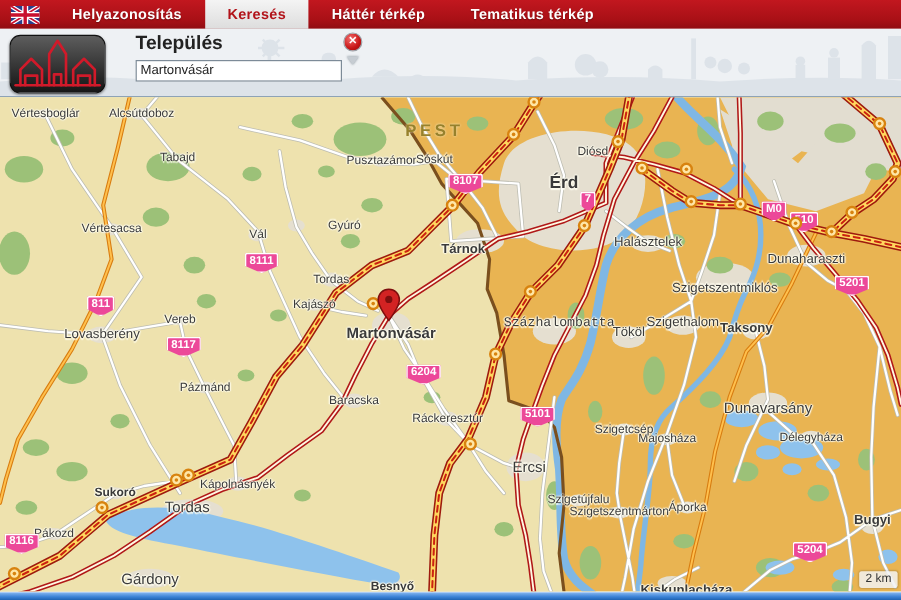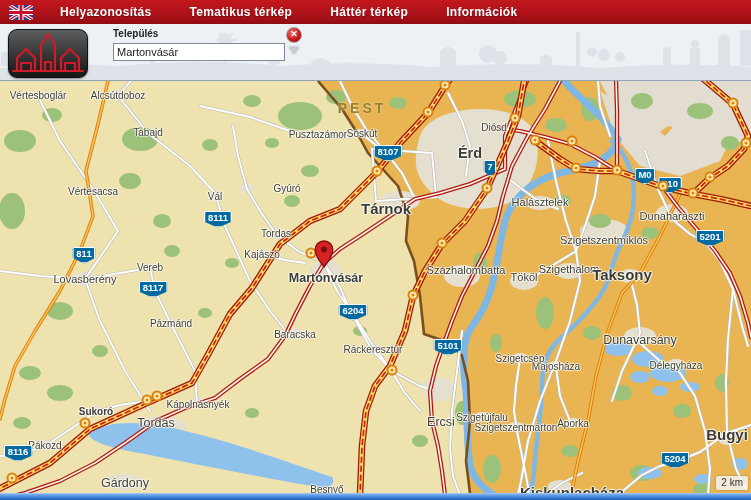--- a/index.html
+++ b/index.html
@@ -9,38 +9,38 @@
   .nav{height:24px;background:linear-gradient(180deg,#c2171f,#a81016 70%,#900d12);display:flex;align-items:stretch;}
   .nav .flagwrap{display:flex;align-items:center;padding:0 8px 0 9px;}
   .nav-item{display:flex;align-items:center;padding:0 19px;color:#fff;font-size:12px;font-weight:bold;letter-spacing:.3px;text-shadow:0 1px 1px rgba(0,0,0,.35);cursor:pointer;}
   .nav-item.active{background:linear-gradient(180deg,#f4f4f4,#dddddd);color:#b2131a;text-shadow:none;}
 
   
   .subheader{position:relative;height:56px;background:#eef1f4;border-bottom:1px solid #8ea3b6;overflow:hidden;}
   .subheader .watermark{position:absolute;left:0;top:0;width:100%;height:100%;}
   .toolicon{position:absolute;left:8px;top:5px;width:78px;height:47px;border-radius:9px;background:linear-gradient(180deg,#5d5d5d,#262626 75%,#161616);border:1px solid #111;box-shadow:0 1px 2px rgba(0,0,0,.4);}
   .fieldgroup{position:absolute;left:113px;top:4px;}
-  .fieldgroup label{display:block;font-size:10px;font-weight:bold;color:#222;margin-bottom:3px;}
+  .fieldgroup label{display:block;font-size:16px;font-weight:bold;color:#222;margin-bottom:3px;}
   .fieldgroup input{width:164px;height:14px;font-family:"Liberation Sans",sans-serif;font-size:11px;color:#222;border:1px solid #7d8b98;padding:1px 3px;background:#fff;}
   .closebtn{position:absolute;left:286px;top:3px;width:14px;height:14px;border-radius:50%;background:radial-gradient(circle at 35% 30%,#f26a6a,#c81616 60%,#8f0a0a);border:1px solid #9aa0a6;color:#fff;font-size:9px;font-weight:bold;line-height:13px;text-align:center;cursor:pointer;}
   .ddarrow{position:absolute;left:289px;top:23px;width:0;height:0;border-left:5px solid transparent;border-right:5px solid transparent;border-top:7px solid #c6ccd2;filter:drop-shadow(0 0 1px #8a949c);cursor:pointer;}
 
   
   .map{position:relative;width:751px;height:412px;overflow:hidden;background:#eee2ae;}
   .map svg.base{position:absolute;left:0;top:0;}
   #map-overlays{position:absolute;left:0;top:0;width:100%;height:100%;}
   .town{position:absolute;transform:translate(-50%,-50%);font-size:10px;color:#3a3a3a;white-space:nowrap;
         text-shadow:1px 0 1px #fffef0,-1px 0 1px #fffef0,0 1px 1px #fffef0,0 -1px 1px #fffef0;}
   .town.md{font-size:11px;}
   .town.lg{font-size:12.5px;}
-  .town.md-bold{font-size:15px;font-weight:bold;}
+  .town.md-bold{font-size:11px;font-weight:bold;}
   .town.lg-bold{font-size:12.5px;font-weight:bold;}
   .town.xl-bold{font-size:14.5px;font-weight:bold;}
   .county{position:absolute;transform:translate(-50%,-50%);font-size:14px;font-weight:bold;letter-spacing:3px;color:#97812c;text-shadow:0 0 2px #f4ecc9;}
-  .shield{position:absolute;transform:translate(-50%,-55%);background:#0369a1;color:#fff;font-size:9.5px;font-weight:bold;line-height:10px;padding:2px 4px 5px;border-radius:2px;clip-path:polygon(0 0,100% 0,100% 64%,50% 100%,0 64%);box-shadow:inset 0 0 0 1.3px #fff;white-space:nowrap;}
+  .shield{position:absolute;transform:translate(-50%,-55%);background:#ec4899;color:#fff;font-size:9.5px;font-weight:bold;line-height:10px;padding:2px 4px 5px;border-radius:2px;clip-path:polygon(0 0,100% 0,100% 64%,50% 100%,0 64%);box-shadow:inset 0 0 0 1.3px #fff;white-space:nowrap;}
   .junction{position:absolute;width:7px;height:7px;transform:translate(-50%,-50%);border-radius:50%;background:#ffe6a6;border:2px solid #d8830f;}
   .junction::after{content:"";position:absolute;left:2px;top:2px;width:3px;height:3px;border-radius:50%;background:#d8830f;}
   #map-pin{position:absolute;width:20px;height:28px;transform:translate(-50%,-100%);cursor:pointer;}
   .scalebox{position:absolute;right:3px;bottom:3px;background:rgba(242,242,242,.85);border-radius:2px;padding:0 5px;font-size:10px;color:#333;line-height:14px;box-shadow:0 0 2px rgba(0,0,0,.35);}
 
   
   .bottombar{height:7px;background:linear-gradient(180deg,#7fb2ee,#3b82d6 55%,#1f63b4);border-top:1px solid #9cc3f2;box-sizing:border-box;}
 </style>
 </head>
 <body>
@@ -49,23 +49,23 @@
   <div class="flagwrap">
     <svg width="24" height="15" viewBox="0 0 24 15">
       <rect width="24" height="15" fill="#2b3f8c"></rect>
       <path d="M0,0 L24,15 M24,0 L0,15" stroke="#fff" stroke-width="3.4"></path>
       <path d="M0,0 L24,15 M24,0 L0,15" stroke="#c8102e" stroke-width="1.4"></path>
       <path d="M12,0 V15 M0,7.5 H24" stroke="#fff" stroke-width="5"></path>
       <path d="M12,0 V15 M0,7.5 H24" stroke="#c8102e" stroke-width="2.8"></path>
     </svg>
   </div>
   <div class="nav-item">Helyazonosítás</div>
+  <div class="nav-item active">Keresés</div>
+  <div class="nav-item">Háttér térkép</div>
   <div class="nav-item">Tematikus térkép</div>
-  <div class="nav-item">Háttér térkép</div>
-  <div class="nav-item">Információk</div>
 </div>
 
 <div class="subheader">
   <svg class="watermark" viewBox="0 0 751 56" preserveAspectRatio="none">
     <g fill="#dde3e9">
       <path d="M0,44 Q60,38 120,42 Q200,34 280,42 Q360,36 430,43 Q520,37 600,44 Q680,38 751,43 L751,56 L0,56 Z"></path>
       <circle cx="488" cy="30" r="9"></circle>
         <circle cx="500" cy="34" r="7"></circle>
       <circle cx="592" cy="28" r="5"></circle>
         <circle cx="604" cy="31" r="6"></circle>
@@ -279,30 +279,30 @@
       <div class="town sm" style="left: 150px; top: 186px;">Vereb</div>
       <div class="town sm" style="left: 171px; top: 242px;">Pázmánd</div>
       <div class="town sm" style="left: 96px; top: 330px; font-weight: bold;">Sukoró</div>
       <div class="town sm" style="left: 45px; top: 364px;">Pákozd</div>
       <div class="town lg" style="left: 156px; top: 342px;">Tordas</div>
       <div class="town sm" style="left: 198px; top: 323px;">Kápolnásnyék</div>
       <div class="town lg" style="left: 125px; top: 402px;">Gárdony</div>
       <div class="town lg-bold" style="left: 326px; top: 197px;">Martonvásár</div>
       <div class="town sm" style="left: 295px; top: 253px;">Baracska</div>
       <div class="town sm" style="left: 373px; top: 268px;">Ráckeresztúr</div>
-      <div class="town lg" style="left: 441px; top: 308px; margin-top: 33px;">Ercsi</div>
-      <div class="town sm" style="left: 327px; top: 408px;">Besnyő</div>
+      <div class="town lg" style="left: 441px; top: 308px;">Ercsi</div>
+      <div class="town sm" style="left: 327px; top: 408px; font-weight: bold;">Besnyő</div>
       <div class="town md-bold" style="left: 386px; top: 127px;">Tárnok</div>
       <div class="town sm" style="left: 318px; top: 53px;">Pusztazámor</div>
       <div class="town sm" style="left: 362px; top: 52px;">Sóskút</div>
       <div class="town sm" style="left: 494px; top: 46px;">Diósd</div>
       <div class="town xl-bold" style="left: 470px; top: 72px;">Érd</div>
       <div class="town md" style="left: 540px; top: 121px;">Halásztelek</div>
       <div class="town md" style="left: 604px; top: 159px;">Szigetszentmiklós</div>
-      <div class="town md" style="left: 466px; top: 189px;">Százhalombatta</div>
+      <div class="town md" style="left: 466px; top: 189px; font-family: Liberation Mono, monospace;">Százhalombatta</div>
       <div class="town md" style="left: 524px; top: 196px;">Tököl</div>
       <div class="town md" style="left: 569px; top: 188px;">Szigethalom</div>
       <div class="town md-bold" style="left: 622px; top: 193px;">Taksony</div>
       <div class="town md" style="left: 672px; top: 135px;">Dunaharaszti</div>
       <div class="town lg" style="left: 640px; top: 259px;">Dunavarsány</div>
       <div class="town sm" style="left: 676px; top: 284px;">Délegyháza</div>
       <div class="town sm" style="left: 556px; top: 285px;">Majosháza</div>
       <div class="town sm" style="left: 520px; top: 277px;">Szigetcsép</div>
       <div class="town sm" style="left: 482px; top: 336px;">Szigetújfalu</div>
       <div class="town sm" style="left: 516px; top: 346px;">Szigetszentmárton</div>

